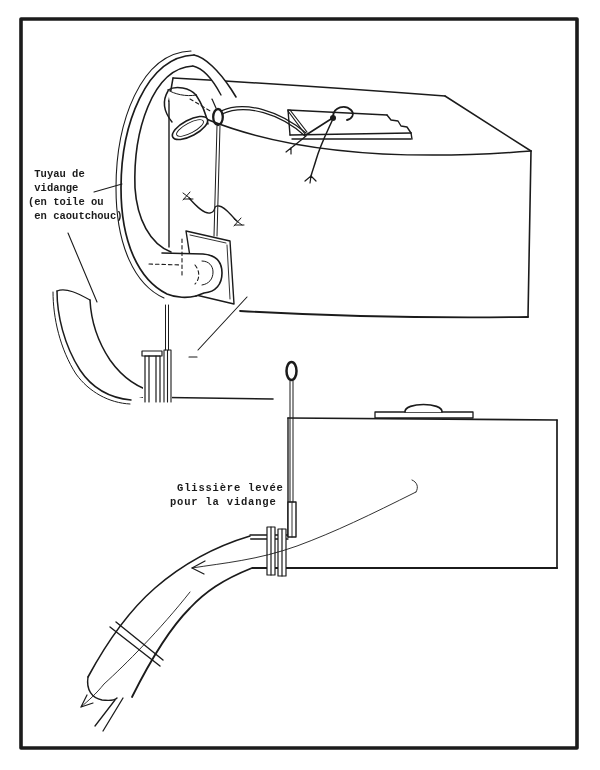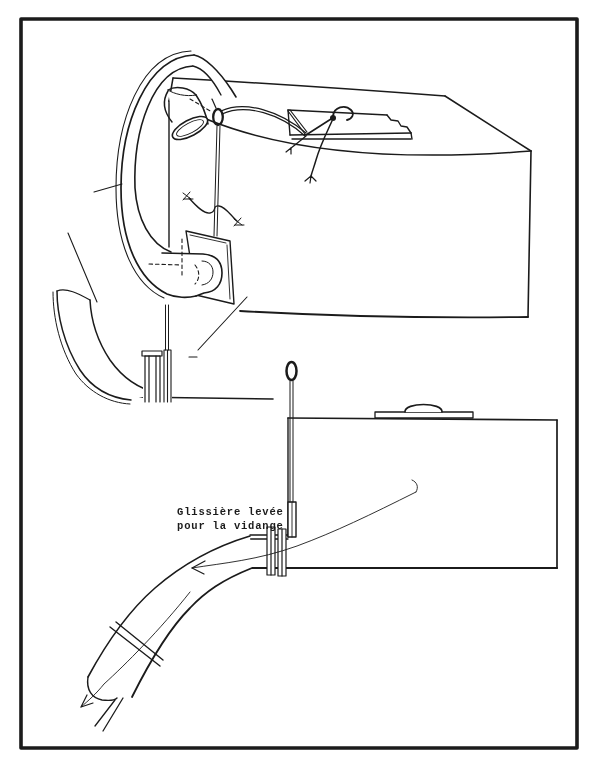--- a/index.html
+++ b/index.html
@@ -3,21 +3,21 @@
 <meta charset="utf-8">
 <style>
   html,body{margin:0;padding:0;background:#ffffff;}
   .stage{position:relative;width:600px;height:770px;background:#ffffff;overflow:hidden;
          font-family:"Liberation Mono","DejaVu Sans Mono",monospace;}
   .stage svg{position:absolute;left:0;top:0;}
   .lbl{position:absolute;font-size:10.5px;line-height:14px;font-weight:700;
        color:#1b1b1b;white-space:pre;letter-spacing:0;}
   #lbl-hose{left:28px;top:167px;}
   #lbl-valve{left:199px;top:348px;letter-spacing:0.7px;}
-  #lbl-slide{left:170px;top:505px;letter-spacing:0.8px;text-align:right;}
+  #lbl-slide{left:170px;top:481px;letter-spacing:0.8px;}
 </style>
 </head>
 <body>
 
 <div class="stage">
 
 <svg width="600" height="770" viewBox="0 0 600 770">
   <g stroke="#1b1b1b" fill="none" stroke-linecap="round" stroke-linejoin="round">
 
     <rect x="21" y="19" width="556" height="729" stroke-width="3.6"></rect>
@@ -163,16 +163,20 @@
 
     <g stroke-width="1.1">
       <path d="M94,192 L122,184"></path>
       <path d="M68,233 L97,302"></path>
       <path d="M247,297 L198,350"></path>
       <path d="M189,357 L197,357"></path>
     </g>
   </g>
 </svg>
 
+<div class="lbl" id="lbl-hose"> Tuyau de
+ vidange
+(en toile ou
+ en caoutchouc)</div>
 <div class="lbl" id="lbl-slide"> Glissière levée
 pour la vidange</div>
 
 </div>
 
 </body></html>

